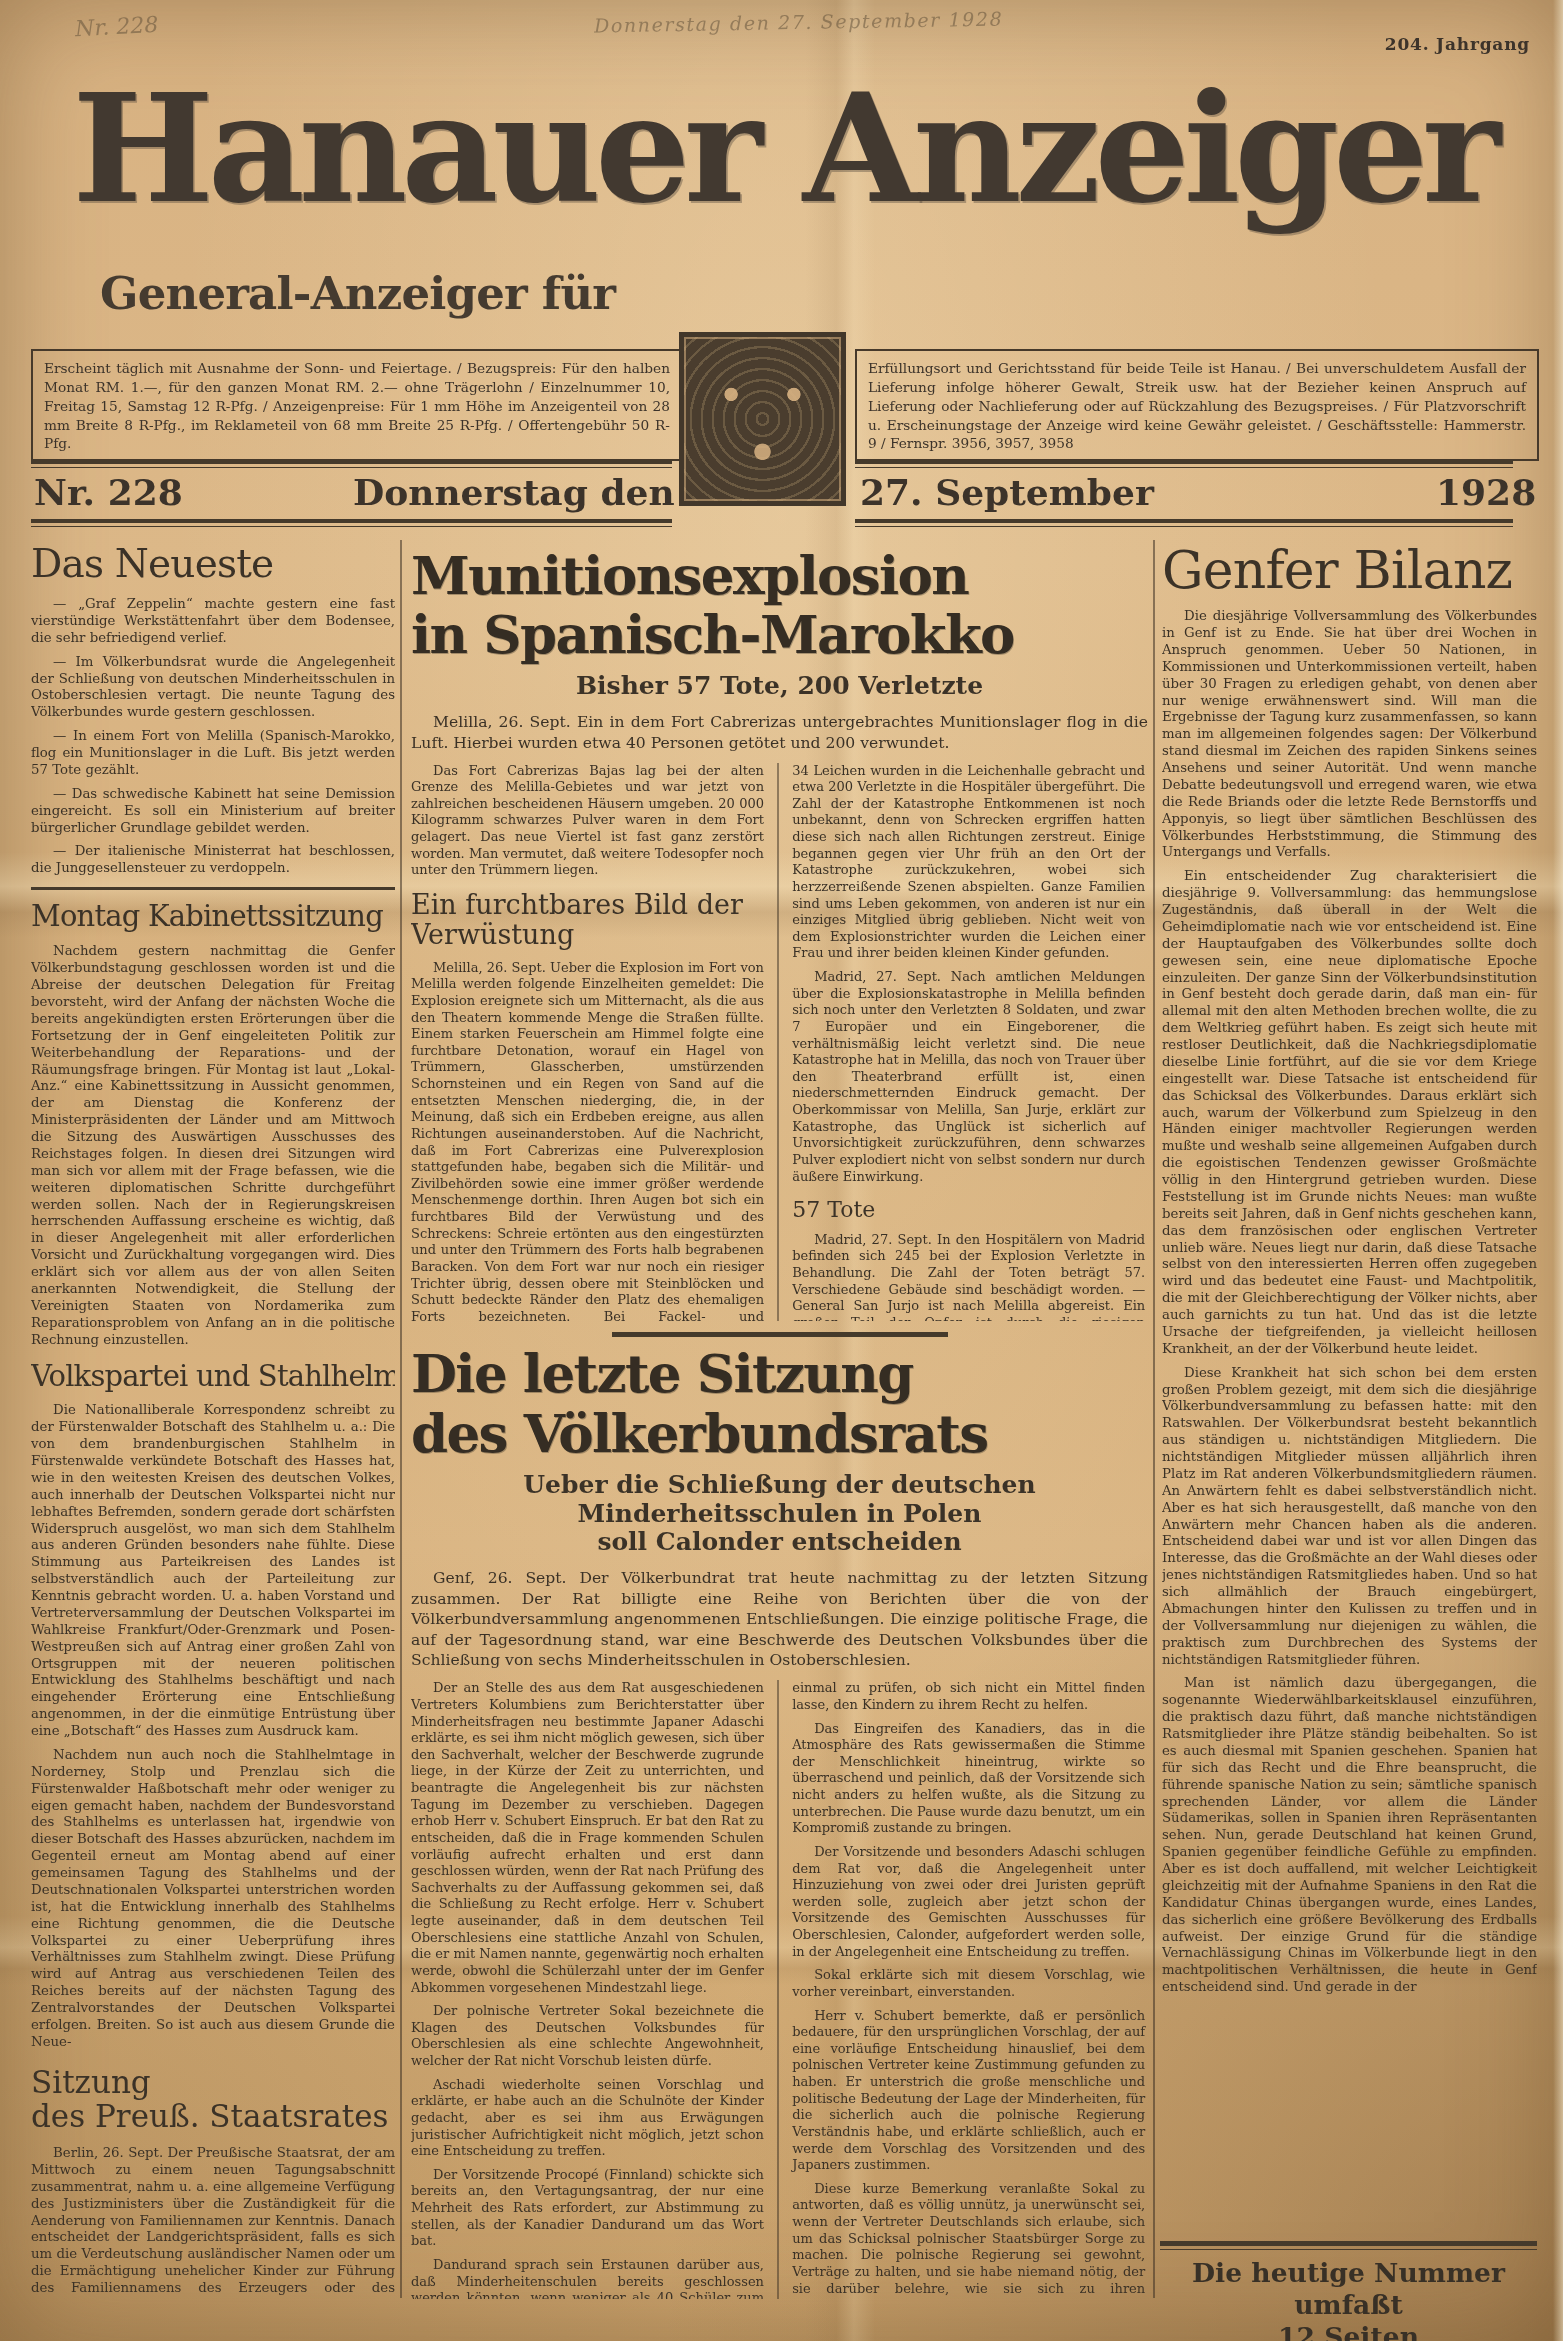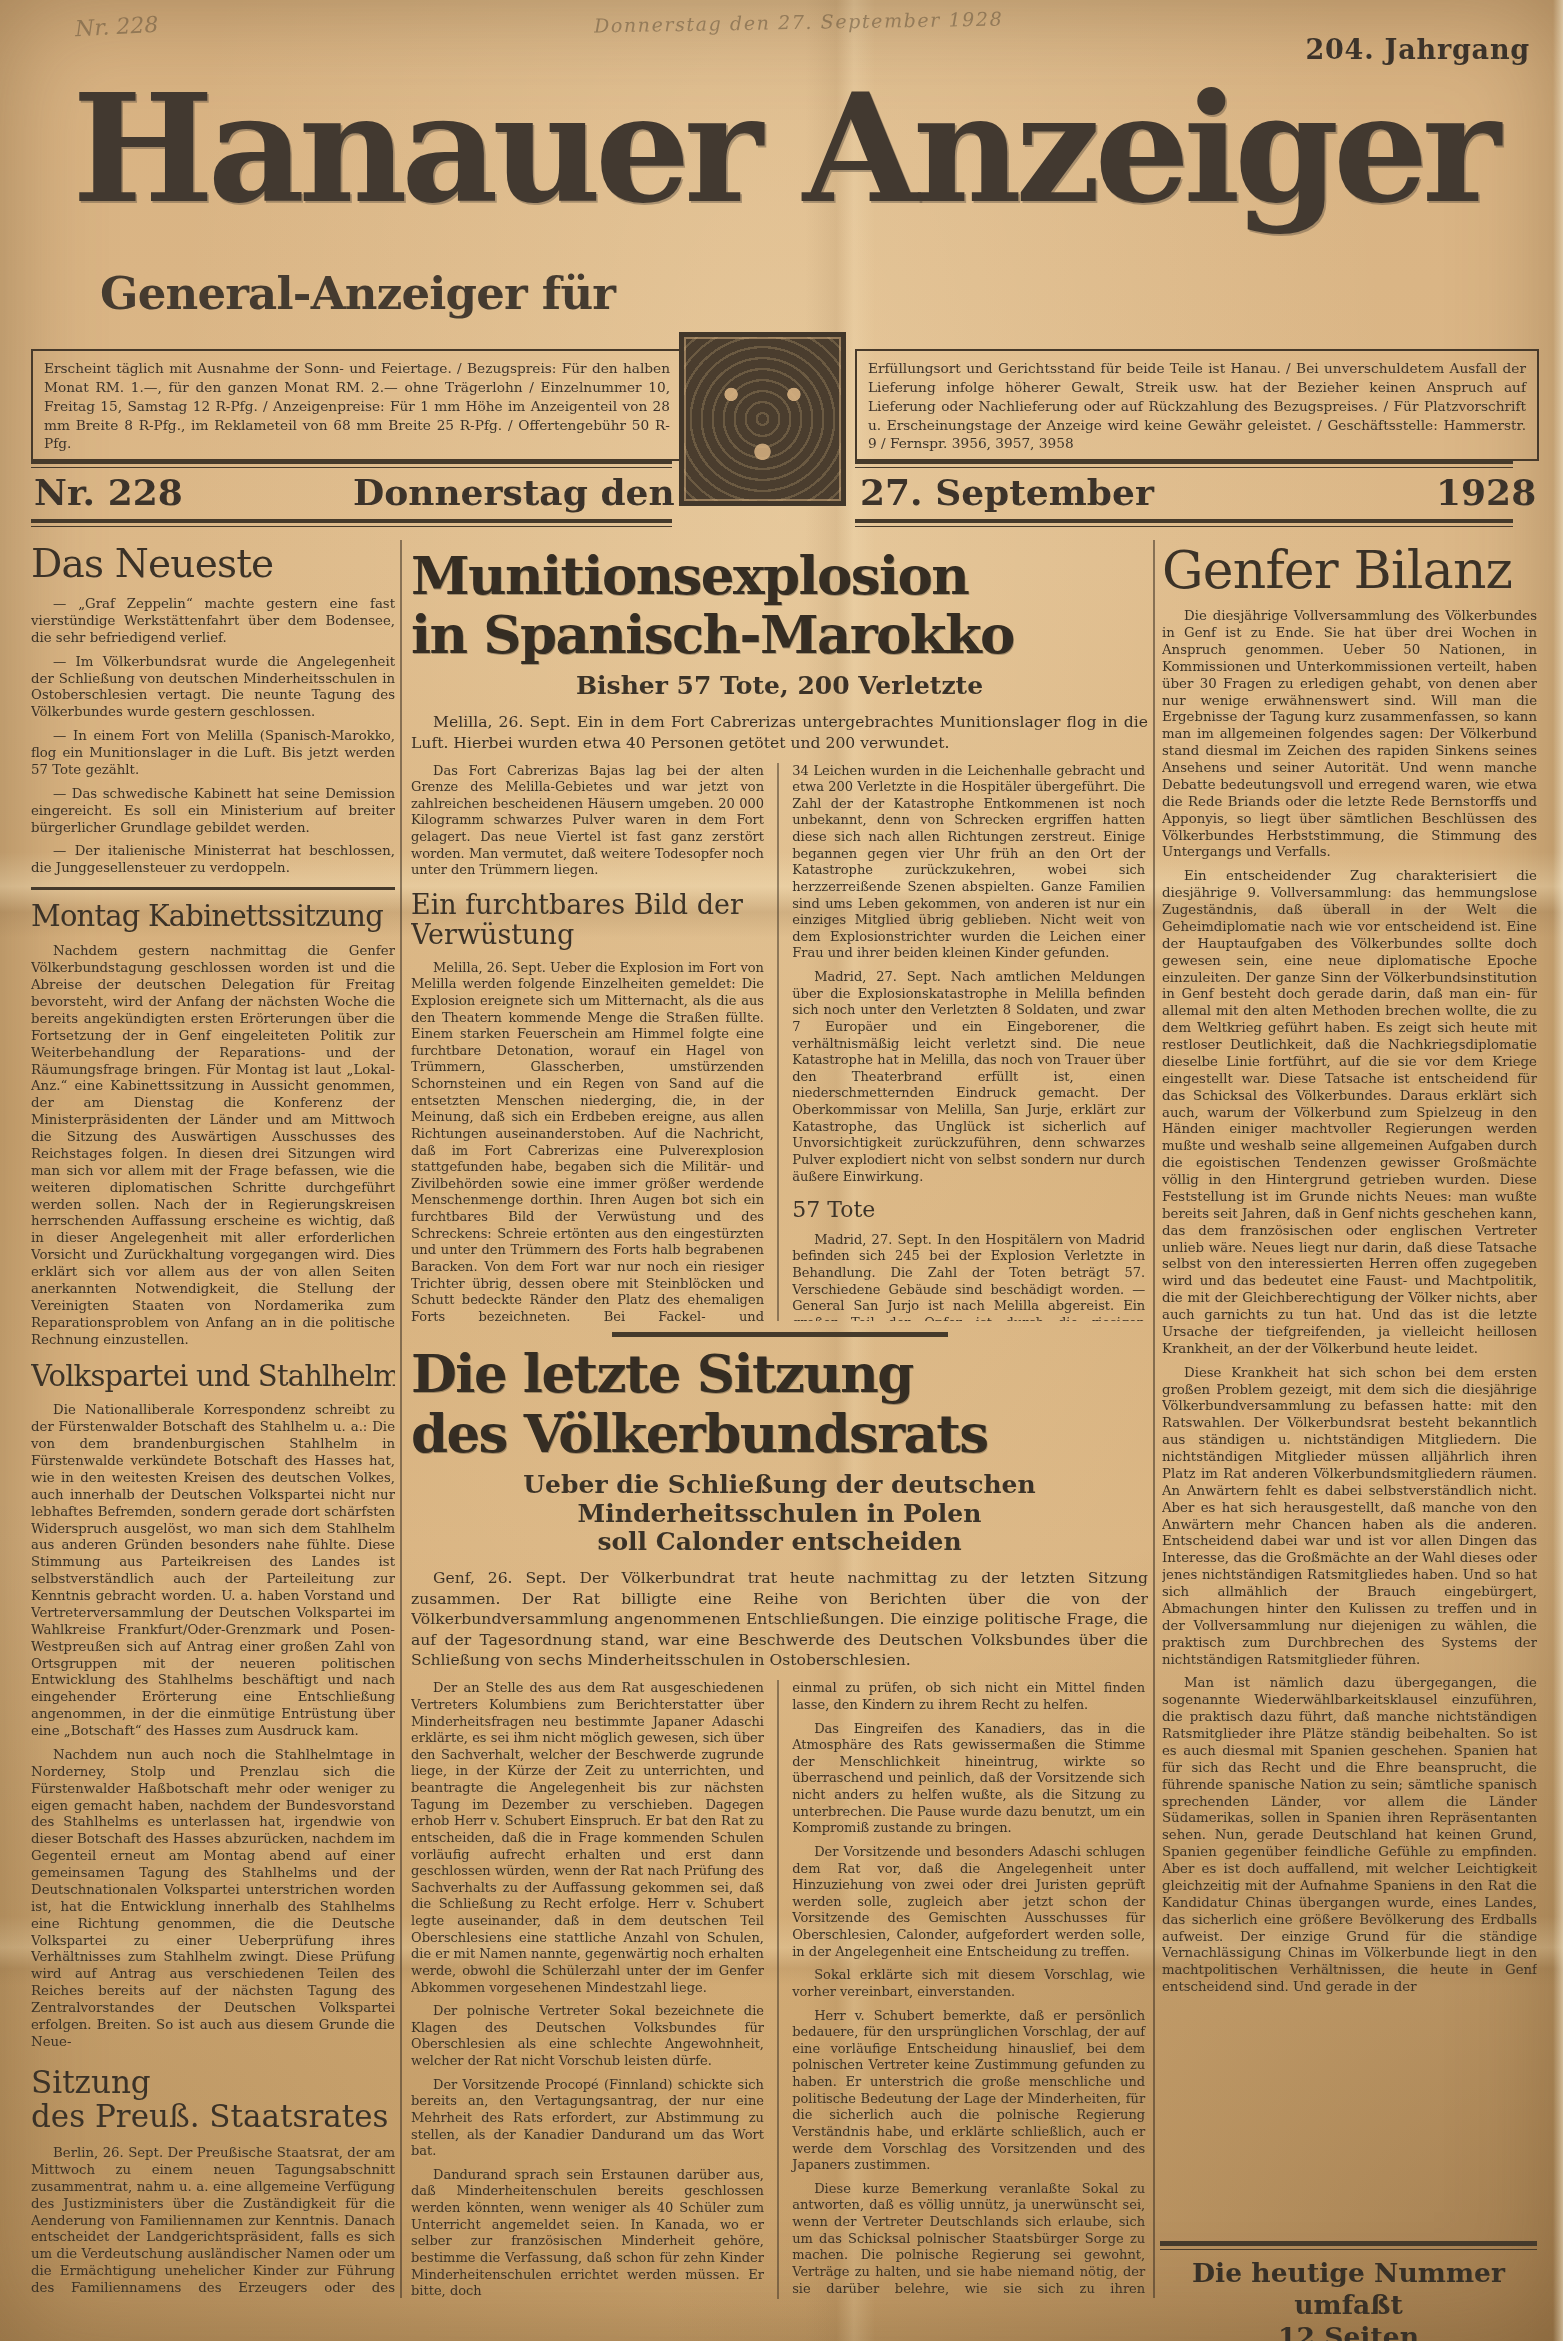--- a/index.html
+++ b/index.html
@@ -19,21 +19,21 @@
   .crease-h2 { position:absolute; left:0; top:1916px; width:1564px; height:70px; pointer-events:none;
     background:linear-gradient(180deg,rgba(0,0,0,0) 0%,rgba(255,242,206,0.22) 45%,rgba(112,82,46,0.10) 75%,rgba(0,0,0,0) 100%); }
   .crease-v { position:absolute; left:805px; top:0; width:70px; height:2342px; pointer-events:none;
     background:linear-gradient(90deg,rgba(0,0,0,0) 0%,rgba(120,88,48,0.10) 45%,rgba(255,242,206,0.16) 70%,rgba(0,0,0,0) 100%); }
   .scan-edge { position:absolute; right:0; top:0; width:11px; height:2342px; background:linear-gradient(90deg,rgba(0,0,0,0),rgba(244,232,204,0.65)); pointer-events:none; }
 
   .pencil { position:absolute; font-style:italic; color:rgba(92,76,54,0.5); font-family:"DejaVu Serif",serif; }
   .pencil-left { left:75px; top:14px; font-size:22px; transform:rotate(-3deg); }
   .pencil-center { left:594px; top:11px; font-size:19px; transform:rotate(-1deg); letter-spacing:1.6px; }
 
-  .jahrgang { position:absolute; right:34px; top:34px; font-size:27px; font-weight:bold; letter-spacing:0.8px; color:#3c332a; }
+  .jahrgang { position:absolute; right:34px; top:34px; font-size:17px; font-weight:bold; letter-spacing:0.8px; color:#3c332a; }
 
   .masthead { position:absolute; left:31px; top:52px; width:1505px; text-align:center;
     font-size:150px; font-weight:bold; line-height:1.28; letter-spacing:-6.3px; color:#423930;
     text-shadow:1.6px 1.6px 0 rgba(66,57,48,0.35); white-space:nowrap; }
   .subtitle-left  { position:absolute; left:100px;  top:267px; font-size:45px; font-weight:bold; color:#453b30; letter-spacing:-0.8px; }
   .subtitle-right { position:absolute; left:891px; top:267px; font-size:45px; font-weight:bold; color:#453b30; letter-spacing:-0.8px; }
 
   .infobox { position:absolute; top:349px; height:92px; border:2.3px solid #46392a; padding:7.8px 11px;
     font-size:13.7px; line-height:1.38; text-align:justify; color:#3c332a; }
   .infobox-left  { left:31px;   width:626px; }
@@ -187,20 +187,21 @@
     </div>
     <div class="subhead">
       <span>Ueber die Schließung der deutschen Minderheitsschulen in Polen</span><br>
       <span>soll Calonder entscheiden</span>
     </div>
     <p class="lead">Genf, 26. Sept. Der Völkerbundrat trat heute nachmittag zu der letzten Sitzung zusammen. Der Rat billigte eine Reihe von Berichten über die von der Völkerbundversammlung angenommenen Entschließungen. Die einzige politische Frage, die auf der Tagesordnung stand, war eine Beschwerde des Deutschen Volksbundes über die Schließung von sechs Minderheitsschulen in Ostoberschlesien.</p>
     <div class="tworow row2">
       <div class="subcol">
         <p>Der an Stelle des aus dem Rat ausgeschiedenen Vertreters Kolumbiens zum Berichterstatter über Minderheitsfragen neu bestimmte Japaner Adaschi erklärte, es sei ihm nicht möglich gewesen, sich über den Sachverhalt, welcher der Beschwerde zugrunde liege, in der Kürze der Zeit zu unterrichten, und beantragte die Angelegenheit bis zur nächsten Tagung im Dezember zu verschieben. Dagegen erhob Herr v. Schubert Einspruch. Er bat den Rat zu entscheiden, daß die in Frage kommenden Schulen vorläufig aufrecht erhalten und erst dann geschlossen würden, wenn der Rat nach Prüfung des Sachverhalts zu der Auffassung gekommen sei, daß die Schließung zu Recht erfolge. Herr v. Schubert legte auseinander, daß in dem deutschen Teil Oberschlesiens eine stattliche Anzahl von Schulen, die er mit Namen nannte, gegenwärtig noch erhalten werde, obwohl die Schülerzahl unter der im Genfer Abkommen vorgesehenen Mindestzahl liege.</p>
         <p>Der polnische Vertreter Sokal bezeichnete die Klagen des Deutschen Volksbundes für Oberschlesien als eine schlechte Angewohnheit, welcher der Rat nicht Vorschub leisten dürfe.</p>
+        <p>Aschadi wiederholte seinen Vorschlag und erklärte, er habe auch an die Schulnöte der Kinder gedacht, aber es sei ihm aus Erwägungen juristischer Aufrichtigkeit nicht möglich, jetzt schon eine Entscheidung zu treffen.</p>
         <p>Der Vorsitzende Procopé (Finnland) schickte sich bereits an, den Vertagungsantrag, der nur eine Mehrheit des Rats erfordert, zur Abstimmung zu stellen, als der Kanadier Dandurand um das Wort bat.</p>
         <p>Dandurand sprach sein Erstaunen darüber aus, daß Minderheitenschulen bereits geschlossen werden könnten, wenn weniger als 40 Schüler zum Unterricht angemeldet seien. In Kanada, wo er selber zur französischen Minderheit gehöre, bestimme die Verfassung, daß schon für zehn Kinder Minderheitenschulen errichtet werden müssen. Er bitte, doch</p>
       </div>
       <div class="subdiv"></div>
       <div class="subcol">
         <p class="no-indent">einmal zu prüfen, ob sich nicht ein Mittel finden lasse, den Kindern zu ihrem Recht zu helfen.</p>
         <p>Das Eingreifen des Kanadiers, das in die Atmosphäre des Rats gewissermaßen die Stimme der Menschlichkeit hineintrug, wirkte so überraschend und peinlich, daß der Vorsitzende sich nicht anders zu helfen wußte, als die Sitzung zu unterbrechen. Die Pause wurde dazu benutzt, um ein Kompromiß zustande zu bringen.</p>
         <p>Der Vorsitzende und besonders Adaschi schlugen dem Rat vor, daß die Angelegenheit unter Hinzuziehung von zwei oder drei Juristen geprüft werden solle, zugleich aber jetzt schon der Vorsitzende des Gemischten Ausschusses für Oberschlesien, Calonder, aufgefordert werden solle, in der Angelegenheit eine Entscheidung zu treffen.</p>
         <p>Sokal erklärte sich mit diesem Vorschlag, wie vorher vereinbart, einverstanden.</p>
         <p>Herr v. Schubert bemerkte, daß er persönlich bedauere, für den ursprünglichen Vorschlag, der auf eine vorläufige Entscheidung hinauslief, bei dem polnischen Vertreter keine Zustimmung gefunden zu haben. Er unterstrich die große menschliche und politische Bedeutung der Lage der Minderheiten, für die sicherlich auch die polnische Regierung Verständnis habe, und erklärte schließlich, auch er werde dem Vorschlag des Vorsitzenden und des Japaners zustimmen.</p>

